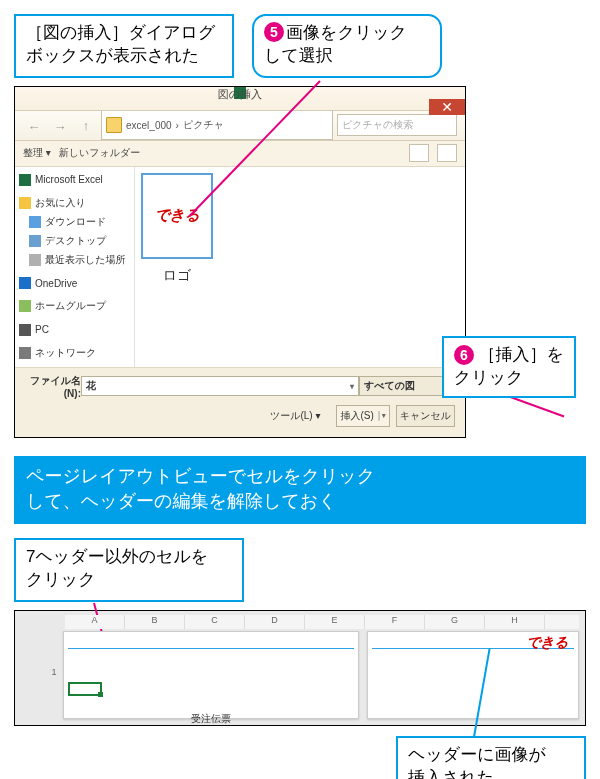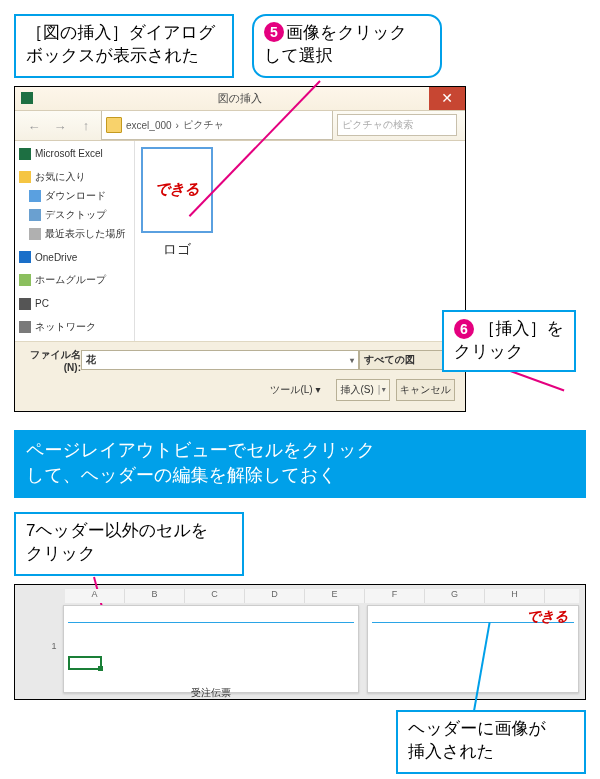--- a/index.html
+++ b/index.html
@@ -40,20 +40,21 @@
     font-size: 10px;
     color: #444;
   }
   .titlebar {
     display: flex; align-items: center;
     height: 24px;
     background: linear-gradient(#fdf6ea,#f8f0e0);
     border-bottom: 1px solid #d7cdb6;
     font-size: 11px;
     position: relative;
+    flex-direction: column;
   }
   .titlebar .icon { width: 24px; display:flex; align-items:center; justify-content:center; }
   .titlebar .title { position:absolute; left:0; right:0; text-align:center; }
   .titlebar .close {
     width: 36px; height: 100%;
     background: #c74632; color: #fff;
     display:flex; align-items:center; justify-content:center;
     margin-left:auto;
     font-size: 14px;
     position: relative; z-index: 2;
@@ -220,20 +221,27 @@
         <div class="breadcrumb">
           <div class="folder-icon"></div>
           <span>excel_000</span>
           <span>›</span>
           <span>ピクチャ</span>
         </div>
         <div class="search">
           <span>ピクチャの検索</span>
         </div>
       </div>
+      <div class="toolbar2">
+        <span>整理 ▾</span>
+        <span>新しいフォルダー</span>
+        <div class="spacer"></div>
+        <div class="tool-icn"></div>
+        <div class="tool-icn"></div>
+      </div>
       <div class="dialog-body">
         <div class="sidebar">
           <div class="sb-item">
               <div class="sb-icon i-excel"></div>
               <span>Microsoft Excel</span>
             </div>
           <div class="sb-sep"></div>
           <div class="sb-item">
               <div class="sb-icon i-star"></div>
               <span>お気に入り</span>

